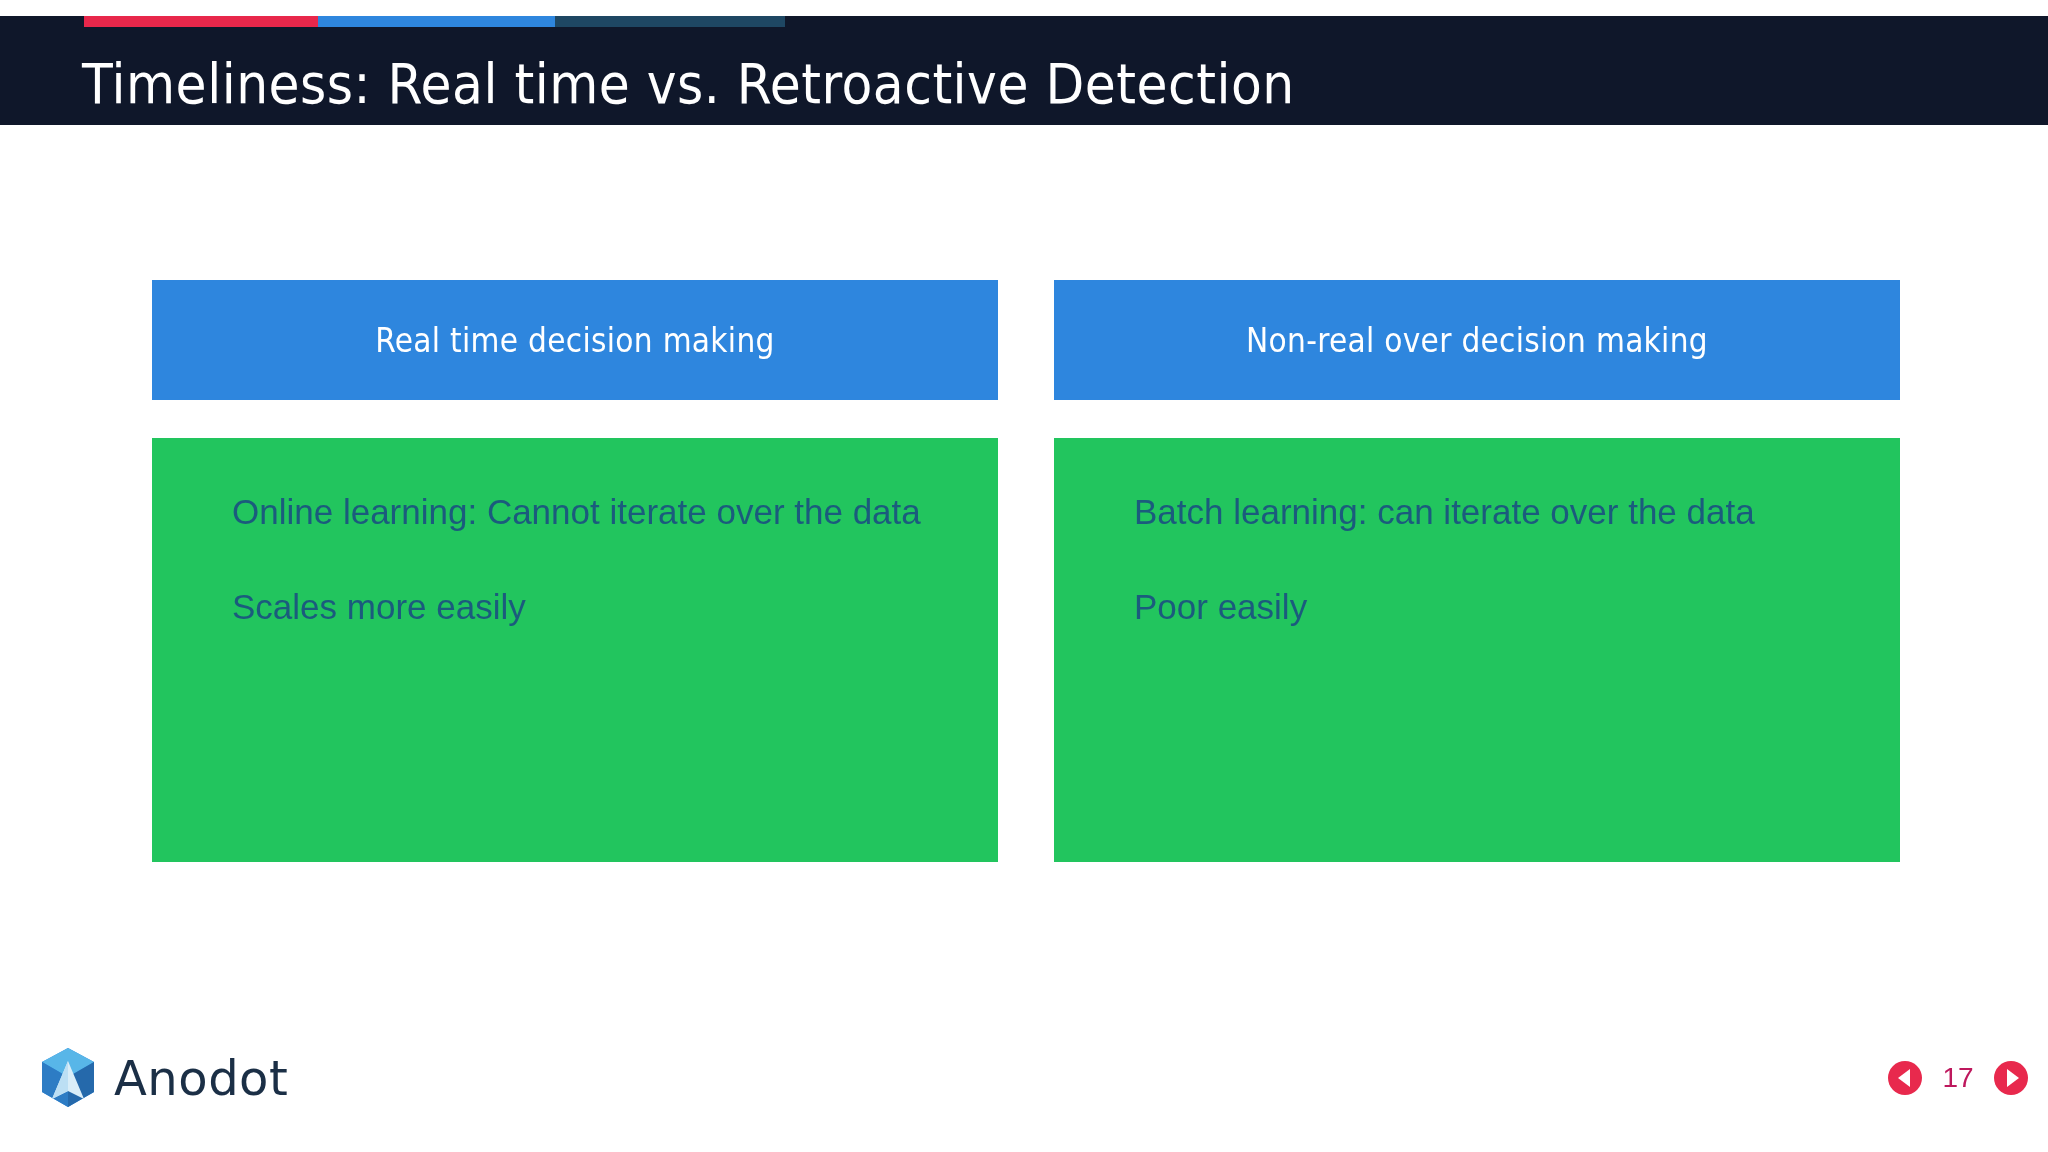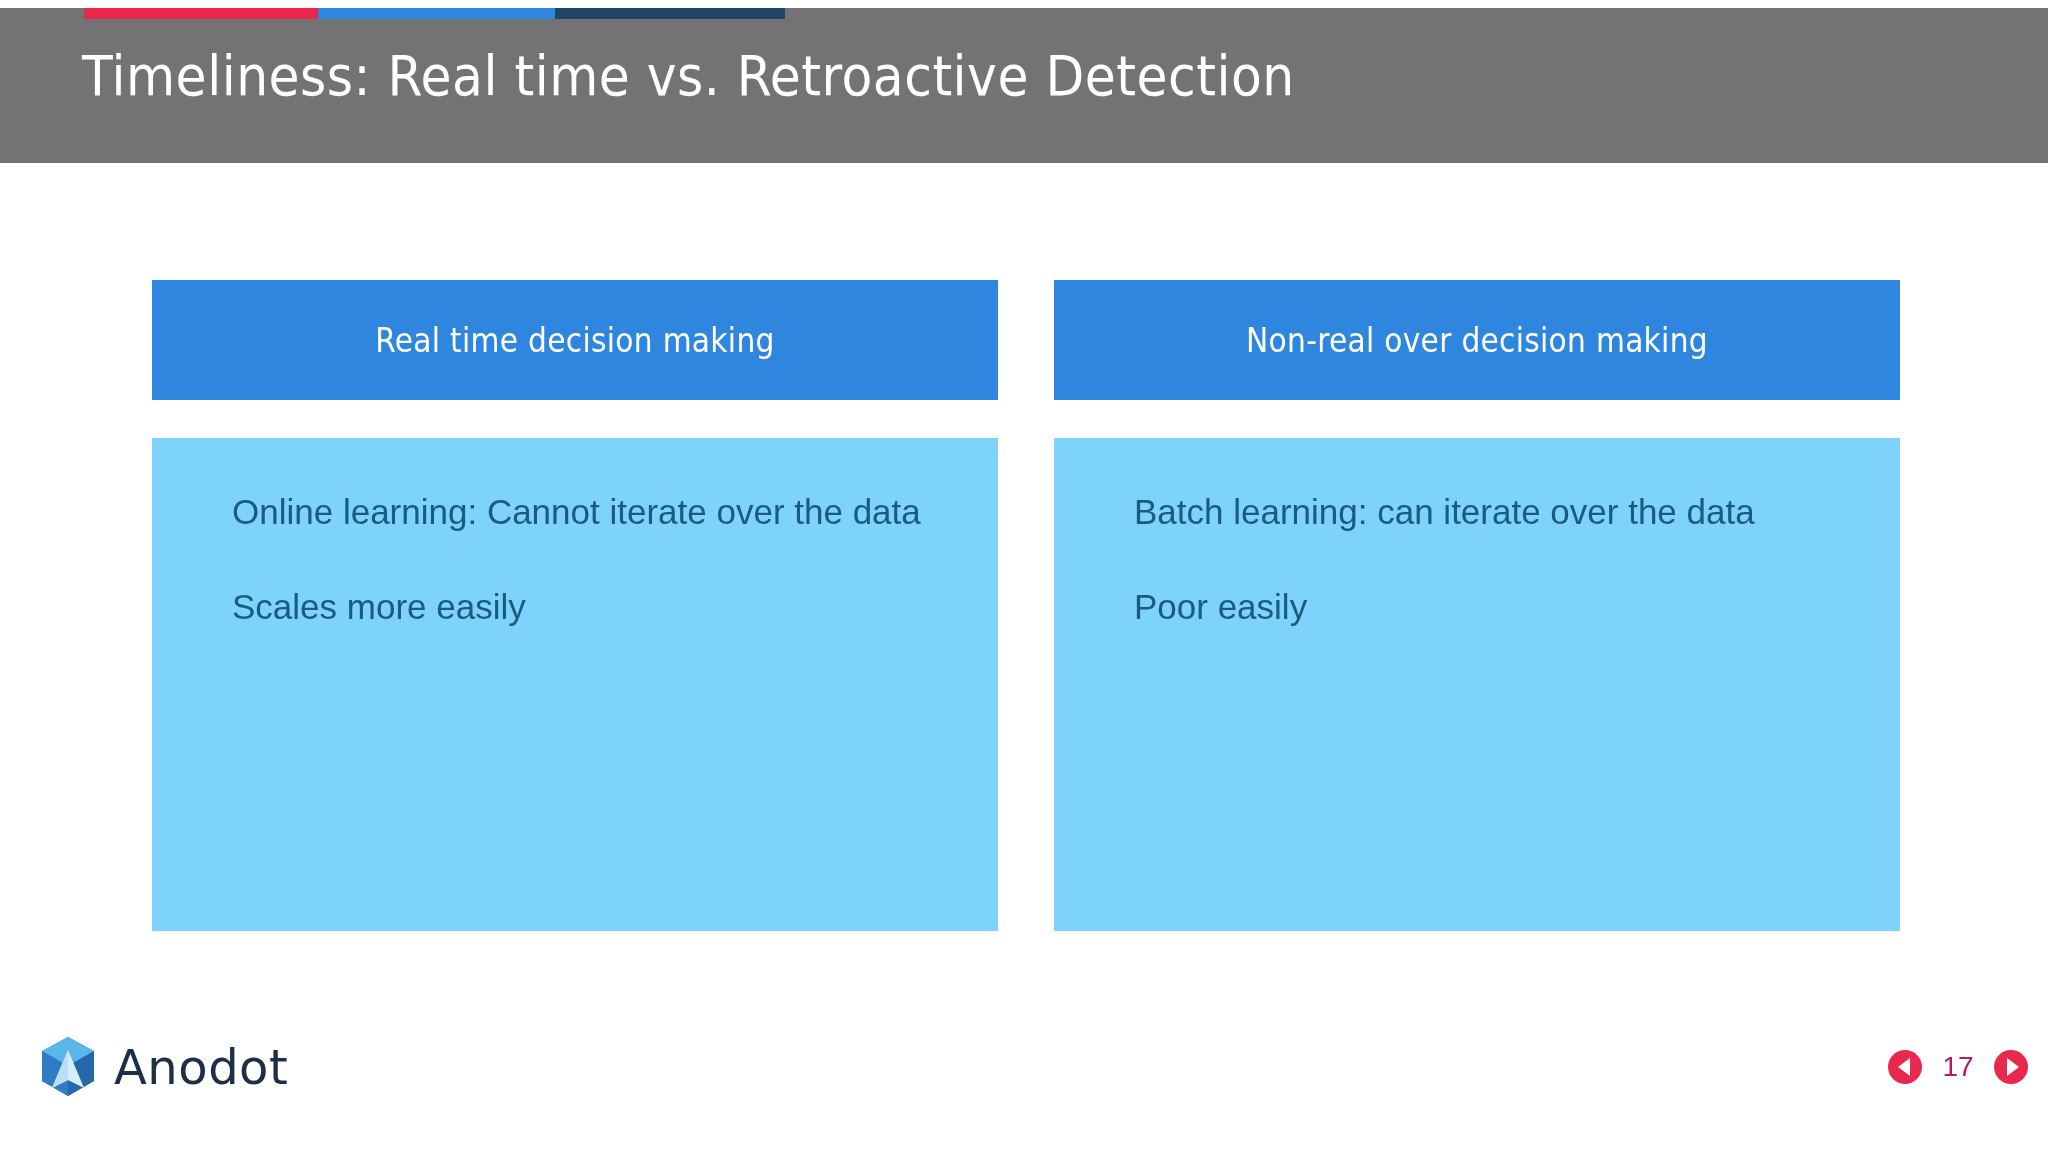--- a/index.html
+++ b/index.html
@@ -12,24 +12,24 @@
     height: 1152px;
     position: relative;
     overflow: hidden;
     font-family: "DejaVu Sans", "Liberation Sans", sans-serif;
   }
 
   
   .header-band {
     position: absolute;
     left: 0;
-    top: 8px;
-    width: 2048px;
-    height: 155px;
-    background: #737373;
+    top: 16px;
+    width: 2048px;
+    height: 109px;
+    background: #0f172a;
   }
   .accent-bar {
     position: absolute;
     left: 84px;
     top: 0;
     height: 11px;
     width: 701px;
     display: flex;
   }
   .accent-seg {
@@ -83,42 +83,42 @@
   }
   .column-header-text {
     font-family: "DejaVu Sans Condensed", "Liberation Sans Narrow", "Liberation Sans", sans-serif;
     font-size: 33px;
     font-weight: 400;
     color: #ffffff;
     letter-spacing: 0.3px;
     white-space: nowrap;
   }
   .column-body {
-    background: #7dd3fc;
-    height: 493px;
+    background: #22c55e;
+    height: 424px;
     padding: 52px 24px 0 80px;
     box-sizing: border-box;
   }
   .bullet-item {
     font-family: "Liberation Sans", "DejaVu Sans", sans-serif;
     font-size: 35px;
     line-height: 1.28;
     color: #1b5b7d;
     margin: 0 0 50px 0;
     max-width: 700px;
   }
   .bullet-item:last-child {
     margin-bottom: 0;
   }
 
   
   .footer {
     position: absolute;
     left: 0;
-    bottom: 15px;
+    bottom: 4px;
     width: 2048px;
     height: 115px;
   }
   .logo-group {
     position: absolute;
     left: 40px;
     top: 14px;
     display: flex;
     align-items: center;
     gap: 18px;

